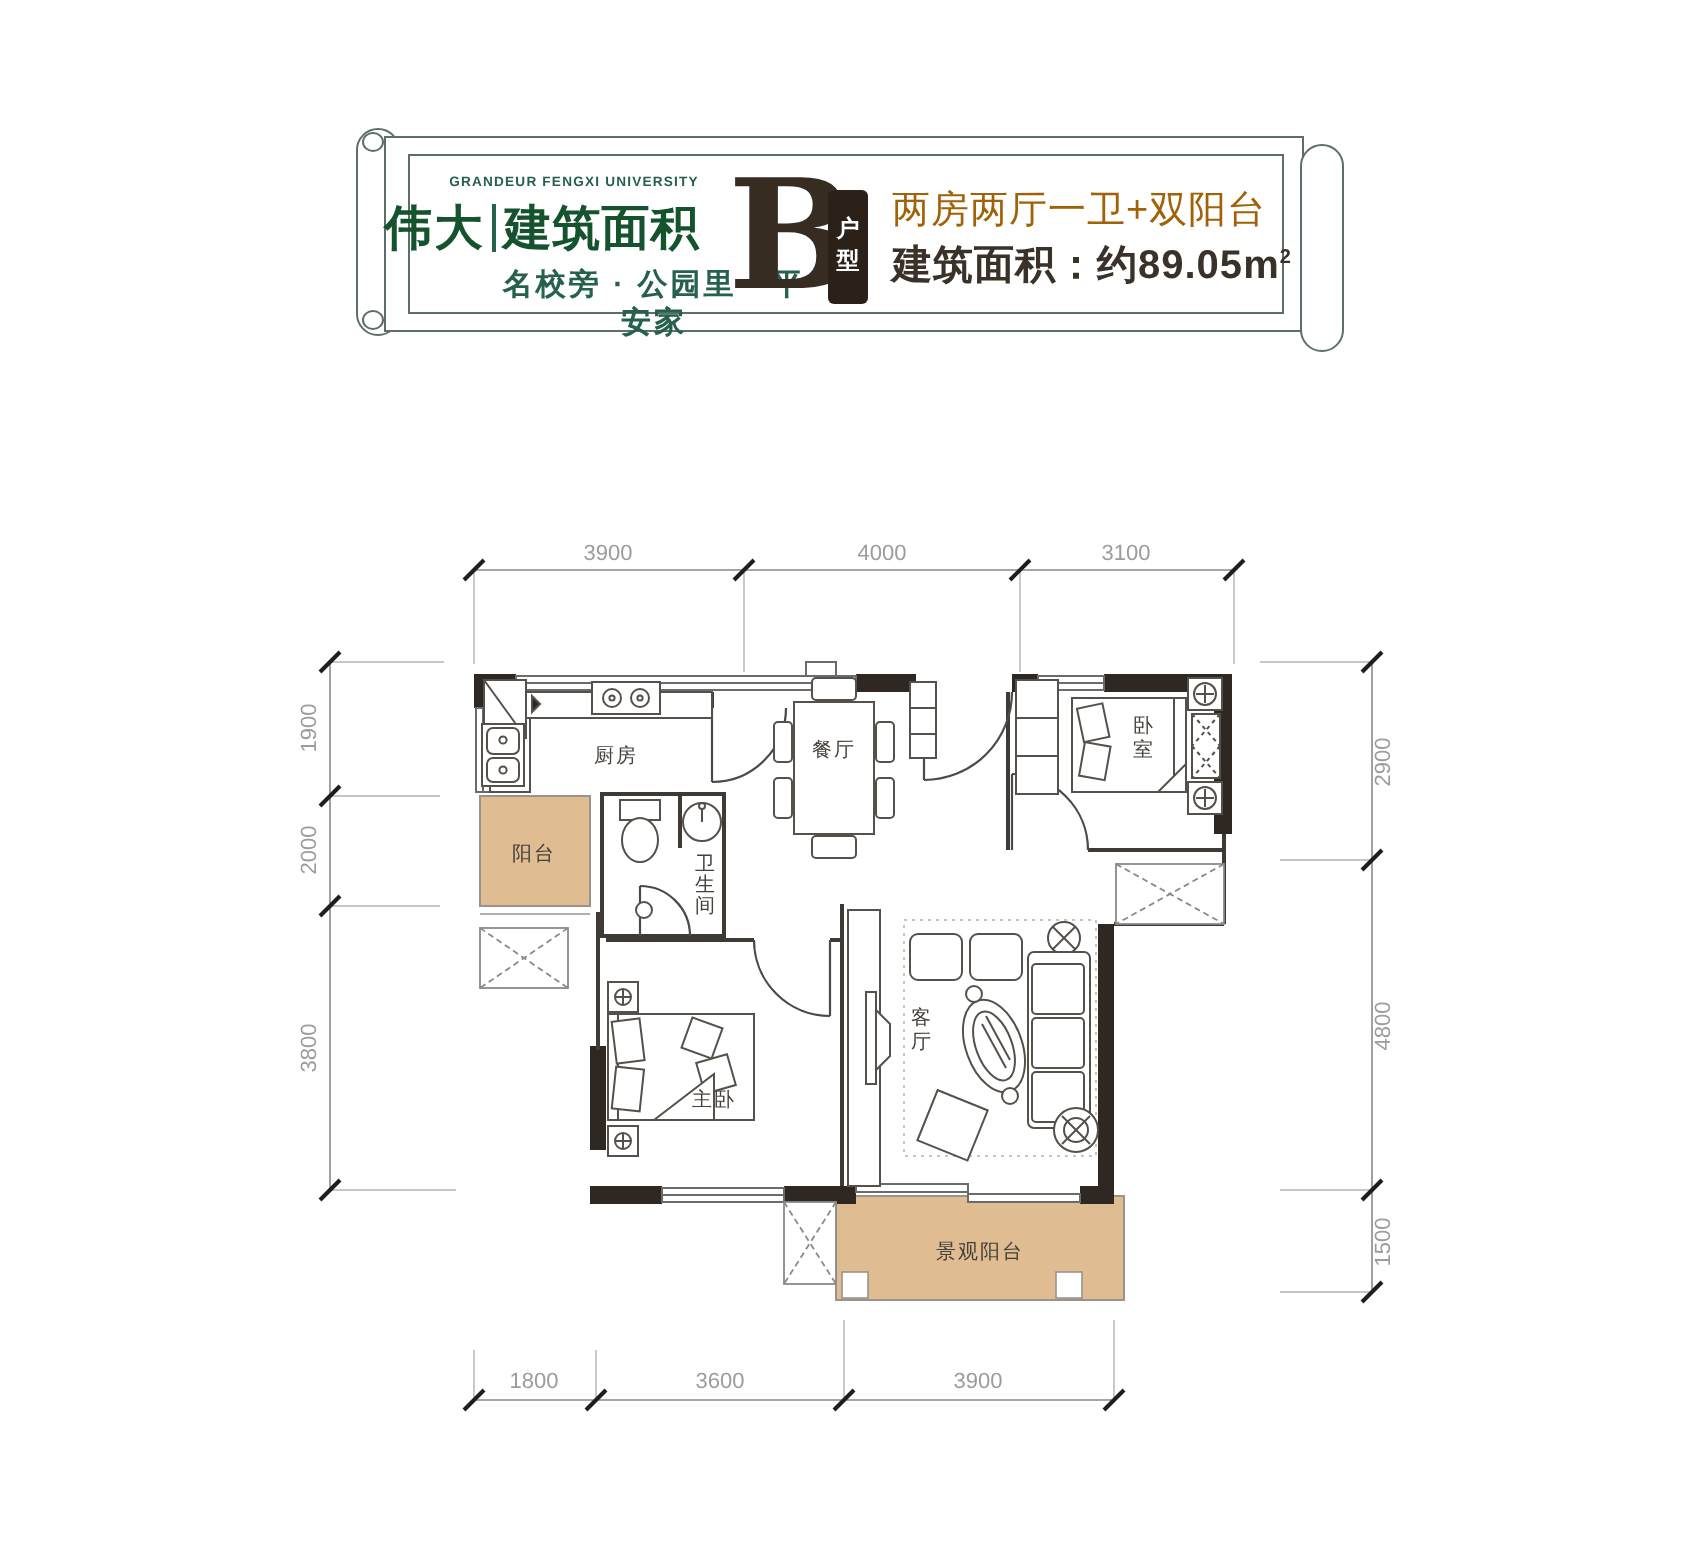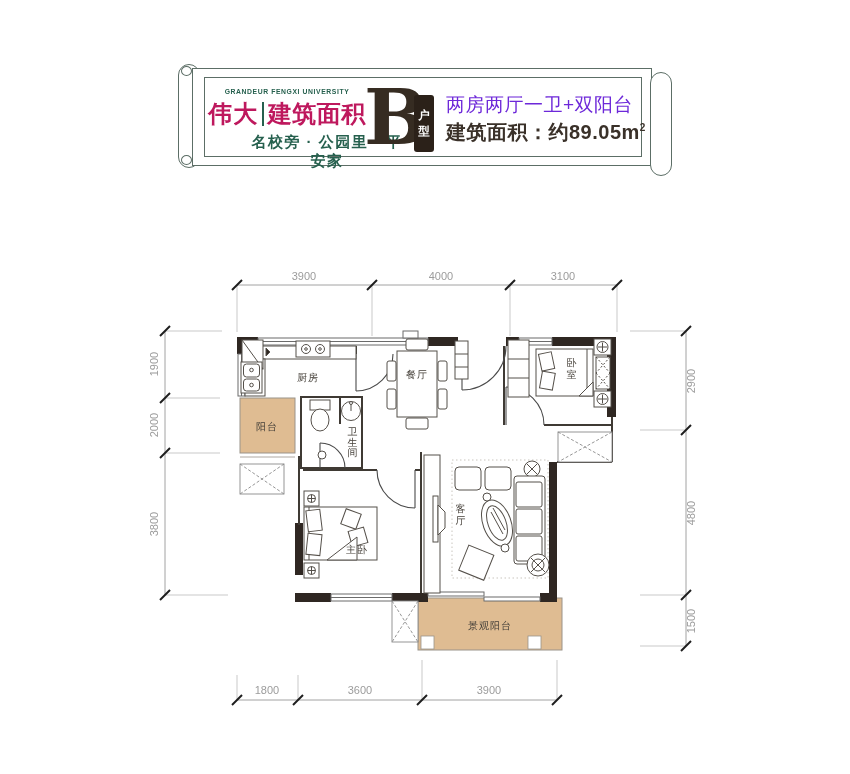--- a/index.html
+++ b/index.html
@@ -15,36 +15,36 @@
     border-radius:11px;background:#fff;box-sizing:border-box;}
   .roll.left{left:178px;top:64px;}
   .roll.right{left:650px;top:72px;}
   .curl{position:absolute;width:11px;height:10px;border:1.2px solid #5c6e66;
     border-radius:50%;background:#fff;box-sizing:border-box;}
   .curl.tl{left:181px;top:66px;}
   .curl.bl{left:181px;top:155px;}
 
   .brand-en{position:absolute;left:206px;top:88px;width:162px;text-align:center;
     font-size:6.8px;letter-spacing:0.6px;color:#26604e;font-weight:bold;}
-  .brand-row{position:absolute;left:206px;top:98px;width:162px;display:flex;
-    align-items:center;justify-content:center;color:#be185d;}
+  .brand-row{position:absolute;left:190px;top:98px;width:162px;display:flex;
+    align-items:center;justify-content:center;color:#14532d;}
   .brand-cn{font-size:24px;font-weight:bold;letter-spacing:1px;}
   .brand-div{width:1.5px;height:24px;background:#26604e;margin:0 4px;}
   .brand-sub{font-size:24px;font-weight:bold;letter-spacing:0.5px;}
   .tagline{position:absolute;left:206px;top:133px;width:162px;text-align:center;
     font-size:15px;letter-spacing:1.5px;color:#26604e;font-weight:bold;margin-left:40px;}
 
   .unit-letter{position:absolute;left:364px;top:80px;font-family:"DejaVu Serif", serif;
     font-size:76px;font-weight:bold;color:#362c22;line-height:1;}
   .unit-badge{position:absolute;left:414px;top:95px;width:20px;height:57px;
     background:#2b2119;border-radius:3px;display:flex;flex-direction:column;
     align-items:center;justify-content:center;gap:2px;}
   .unit-badge span{color:#fff;font-size:11.5px;font-weight:bold;line-height:1.15;}
 
-  .desc-line1{position:absolute;left:446px;top:92px;font-size:19px;color:#6d28d9;
+  .desc-line1{position:absolute;left:446px;top:92px;font-size:19px;color:#a16207;
     font-weight:500;letter-spacing:0.5px;}
   .desc-line2{position:absolute;left:446px;top:119px;font-size:20px;color:#3a3129;
     font-weight:bold;letter-spacing:0.5px;}
   .desc-line2 sup{font-size:10px;}
 
   svg text{font-family:"Liberation Sans", sans-serif;}
   .dimtxt{fill:#9c9c9c;font-size:11px;}
   .roomtxt{fill:#46413a;font-size:10px;letter-spacing:1px;}
 </style>
 </head>

